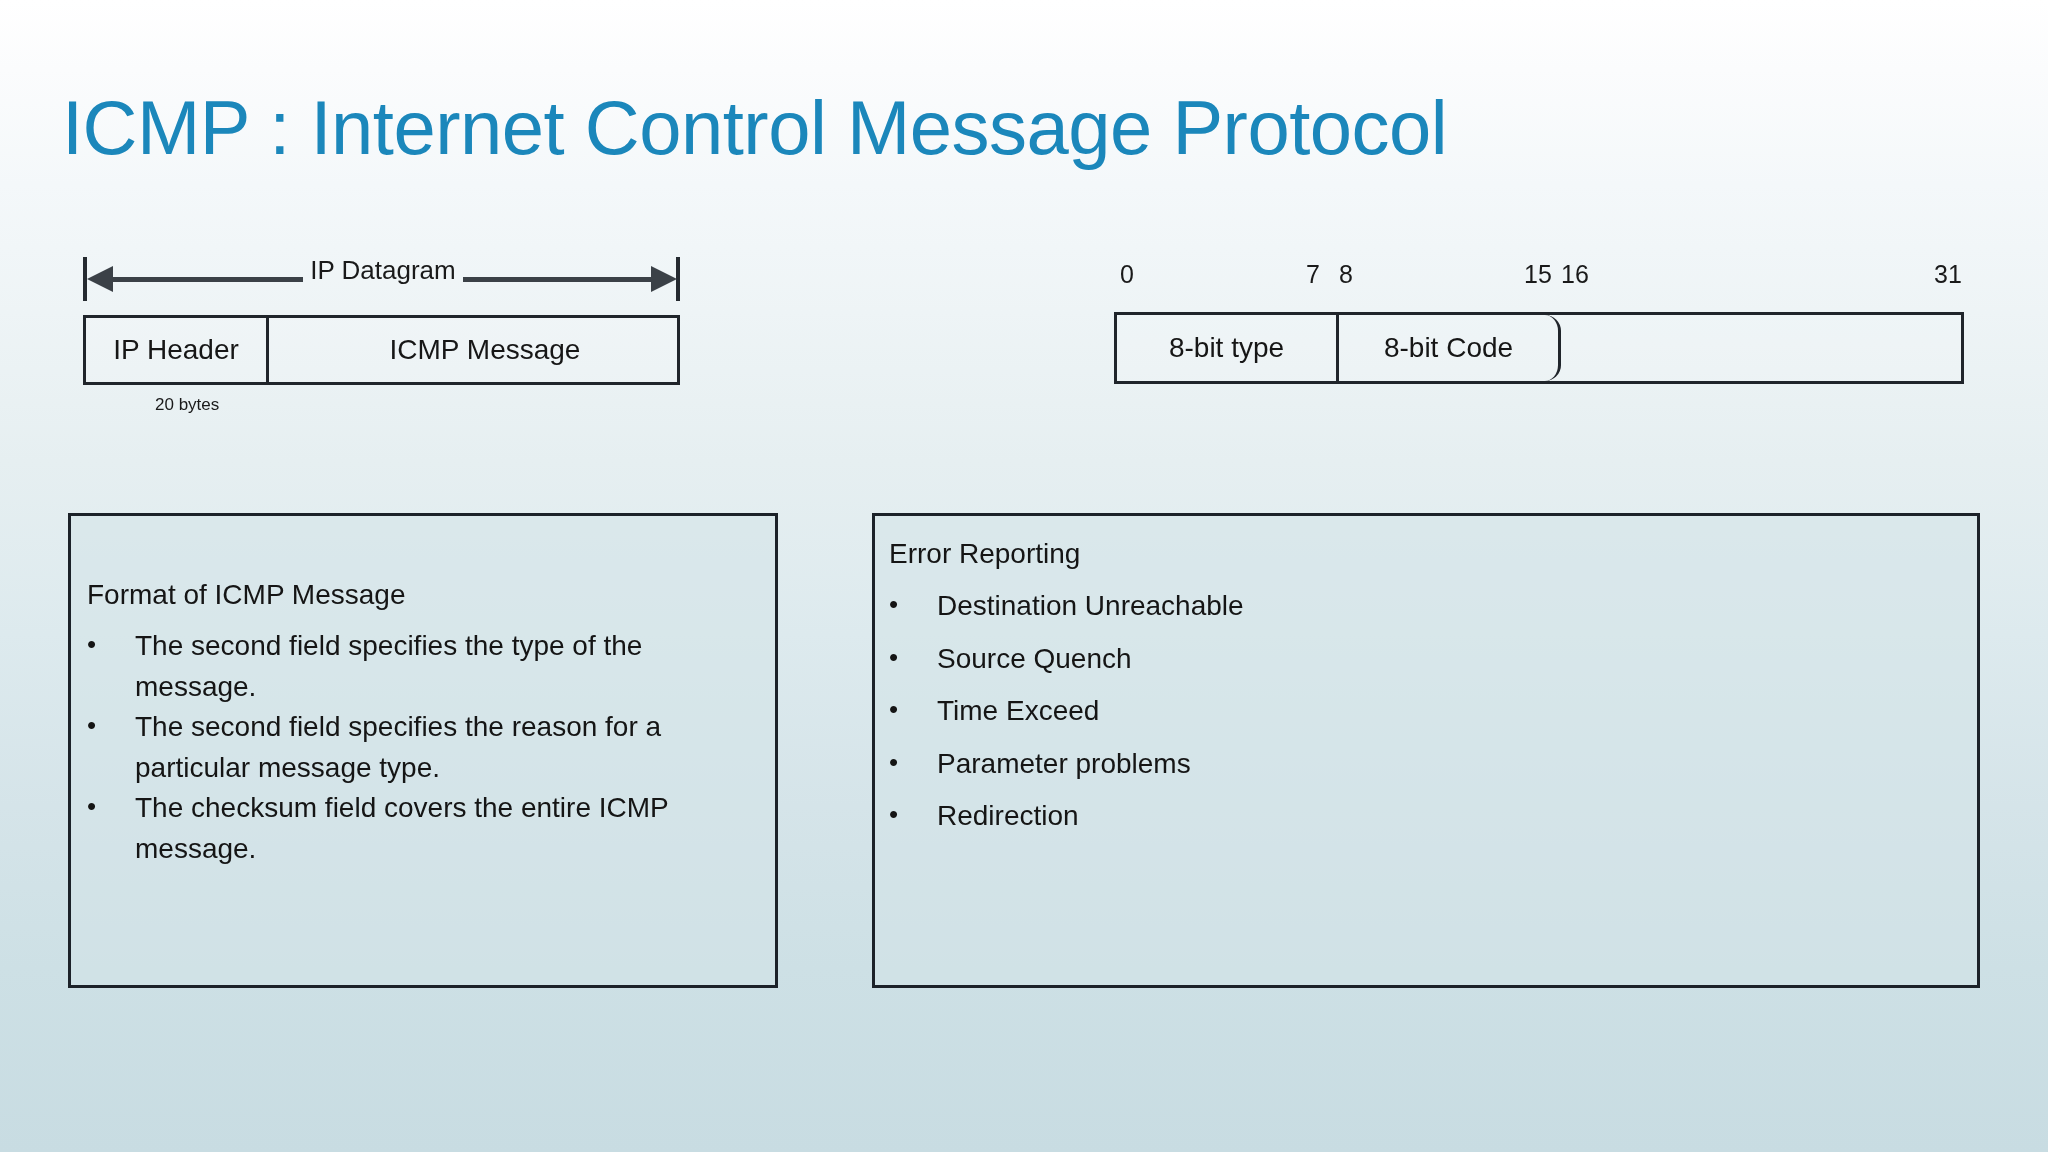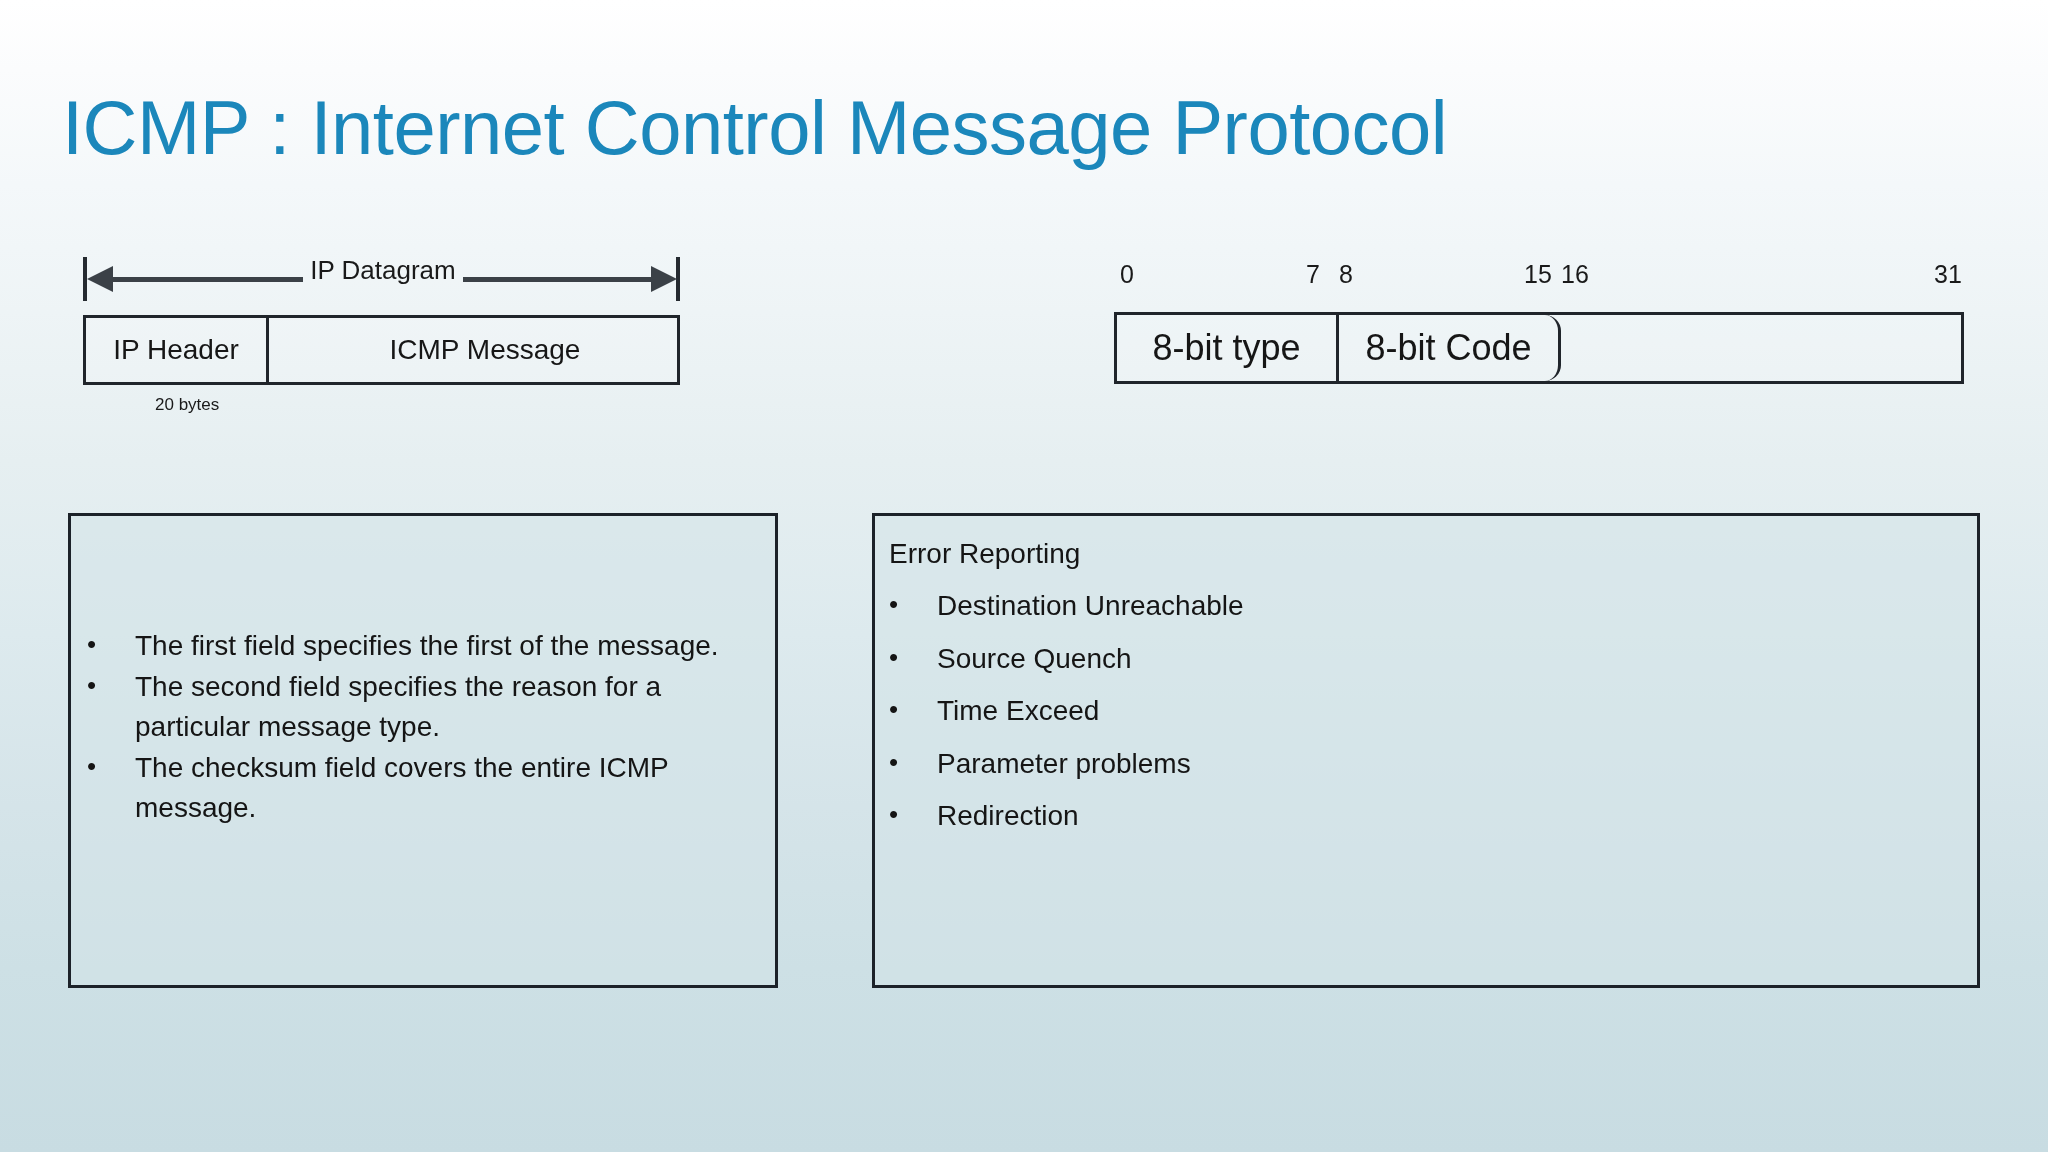--- a/index.html
+++ b/index.html
@@ -171,21 +171,21 @@
     height: 72px;
     display: flex;
     border: 3px solid #20252b;
     box-sizing: border-box;
     background: rgba(255,255,255,0.10);
   }
   #bitfield-boxes .bcell {
     display: flex;
     align-items: center;
     justify-content: center;
-    font-size: 36px;
+    font-size: 28px;
     color: #161616;
     box-sizing: border-box;
   }
   #cell-type     { width: 222px; border-right: 3px solid #20252b; }
   #cell-code     { width: 222px; border-right: 3px solid #20252b; border-radius: 16px; }
   #cell-checksum { flex: 1; }
 
   
   .panel {
     position: absolute;
@@ -281,24 +281,25 @@
       <span class="bit-num" id="bit-31">31</span>
     </div>
 
     <div id="bitfield-boxes">
       <div class="bcell" id="cell-type">8-bit type</div>
       <div class="bcell" id="cell-code">8-bit Code</div>
     </div>
   </div>
 
   <div class="panel" id="panel-format">
+    <div class="panel-heading" id="format-heading">Format of ICMP Message</div>
     <ul class="bullet-list" id="format-list">
         <li class="bullet-item">
           <span class="bullet-dot">•</span>
-          <span class="bullet-text">The first field specifies the first of the message.</span>
+          <span class="bullet-text">The second field specifies the type of the message.</span>
         </li>
         <li class="bullet-item">
           <span class="bullet-dot">•</span>
           <span class="bullet-text">The second field specifies the reason for a particular message type.</span>
         </li>
         <li class="bullet-item">
           <span class="bullet-dot">•</span>
           <span class="bullet-text">The checksum field covers the entire ICMP message.</span>
         </li>
       </ul>

